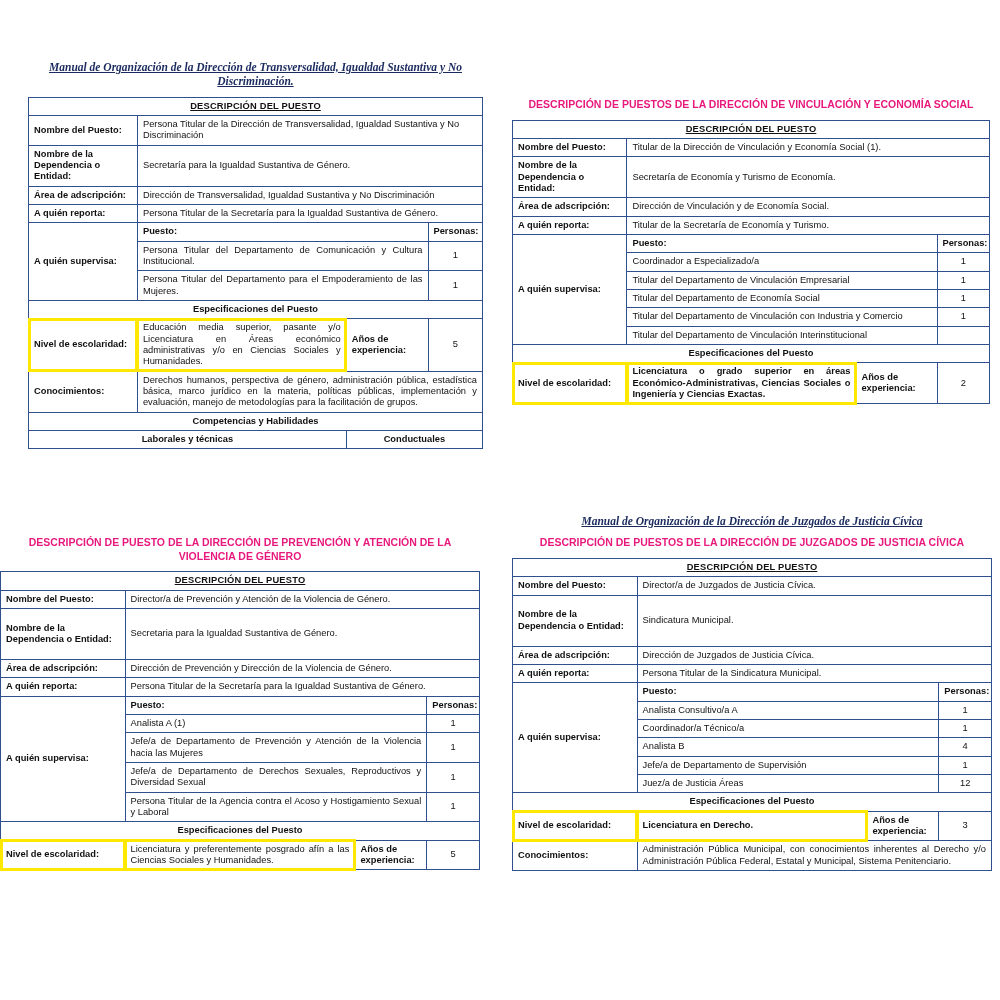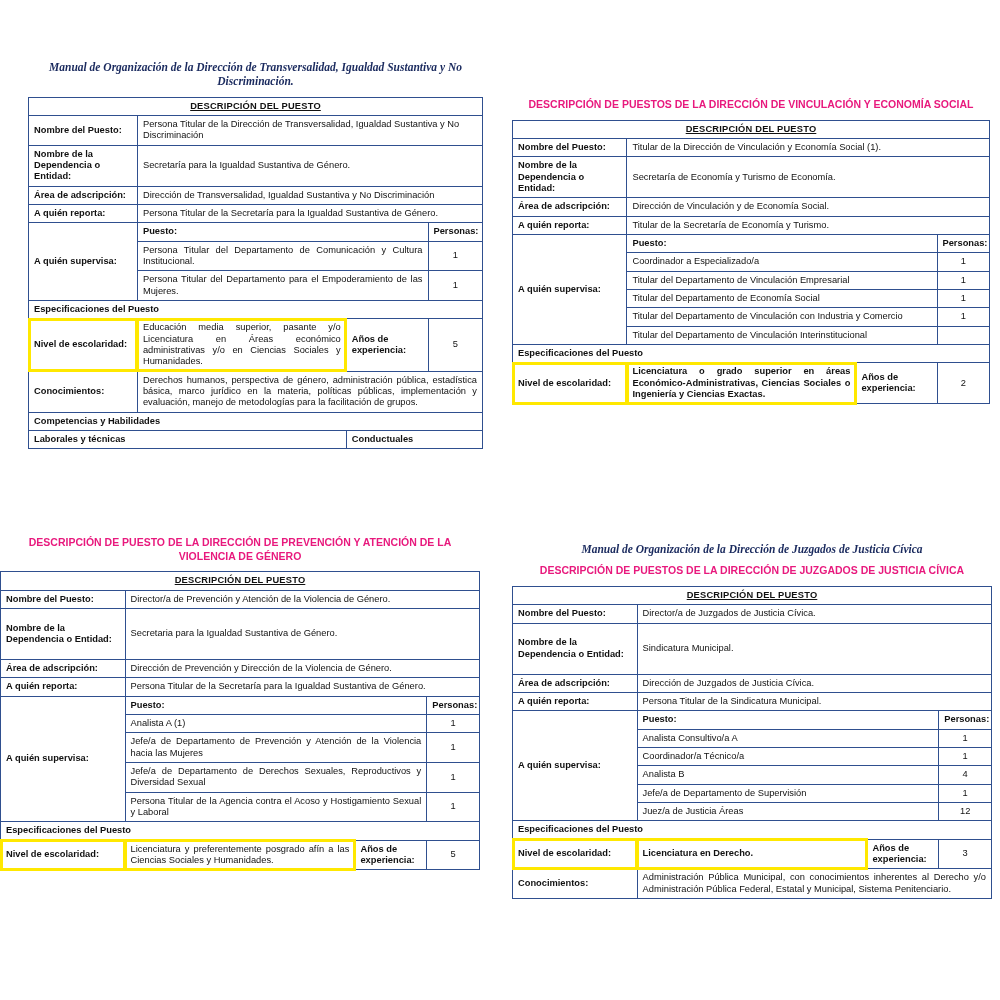--- a/index.html
+++ b/index.html
@@ -16,31 +16,32 @@
     overflow: hidden;
   }
   .page {
     position: absolute;
     box-sizing: border-box;
   }
   
   #q-tl { left: 28px;  top: 60px;  width: 455px; }
   #q-tr { left: 512px; top: 98px;  width: 478px; }
   #q-bl { left: 0;  top: 536px; width: 480px; }
-  #q-br { left: 512px; top: 542px; width: 480px; }
+  #q-br { left: 512px; top: 514px; width: 480px; }
 
   .doc-title {
     font-family: "Liberation Serif", serif;
     font-style: italic;
     font-weight: bold;
     font-size: 11.5px;
     color: #1a2a5e;
     text-align: center;
     line-height: 1.25;
     margin-bottom: 8px;
+    text-decoration: underline;
   }
   .doc-subtitle {
     font-size: 10.5px;
     font-weight: bold;
     color: #e8197d;
     text-align: center;
     line-height: 1.3;
     margin-bottom: 8px;
     text-transform: uppercase;
   }
@@ -65,21 +66,21 @@
     text-align: center;
     font-size: 10px;
     letter-spacing: .2px;
     border-color: #ec1c7d;
     text-decoration: underline;
   }
   td.hdr-blue {
     background: #1a9ad7;
     color: #ffffff;
     font-weight: bold;
-    text-align: left;
+    text-align: center;
     font-size: 9.6px;
     border-color: #1a9ad7;
   }
   td.lbl {
     background: #1b2d63;
     color: #ffffff;
     font-weight: bold;
     font-size: 9.3px;
     vertical-align: middle;
   }

